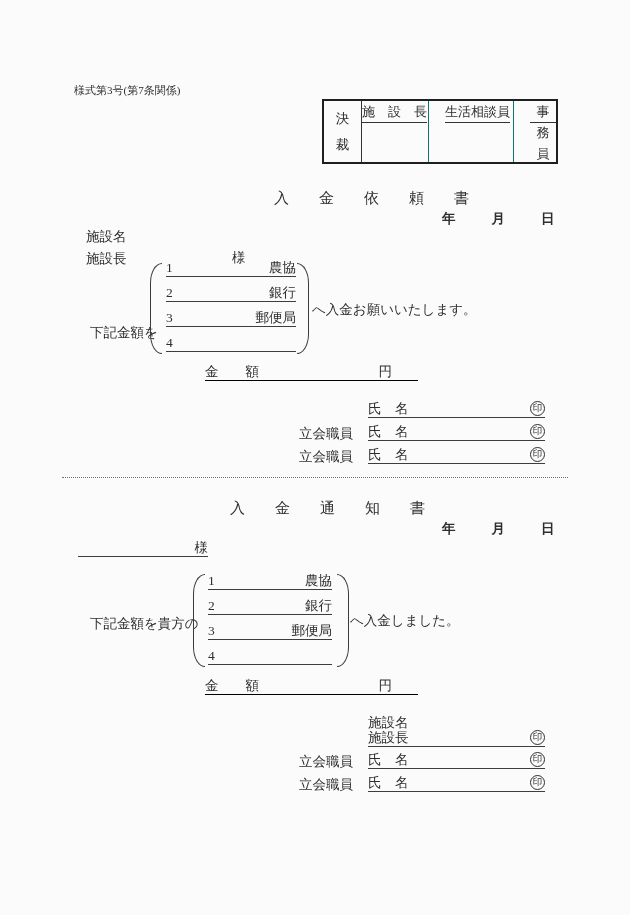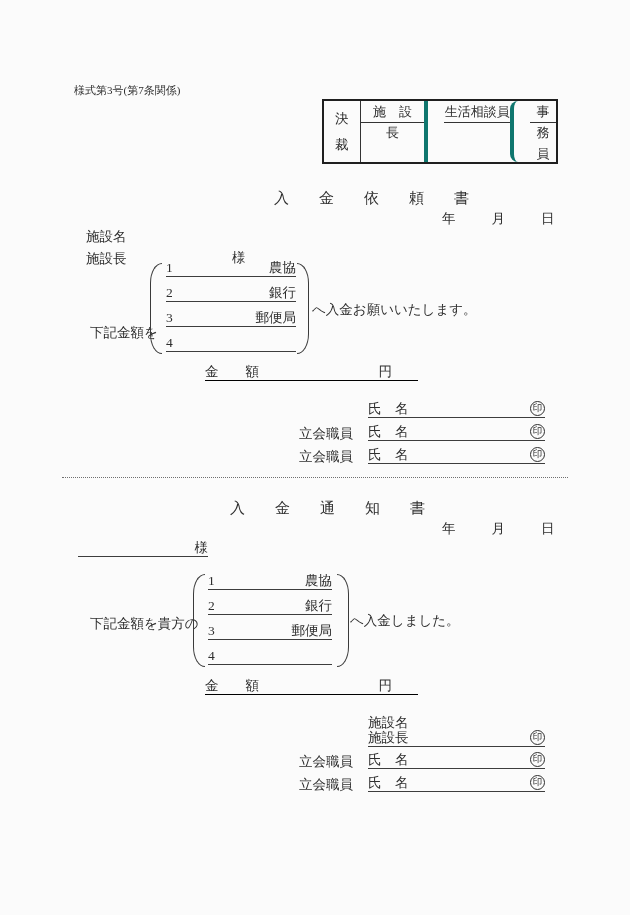--- a/index.html
+++ b/index.html
@@ -4,28 +4,28 @@
 <style>
   html,body { margin:0; padding:0; background:#e8e8e8; }
   .page {
     position:relative; width:630px; height:915px; margin:0 auto;
     background:#fbfbfb; color:#2e2e2e;
     font-family:"Liberation Serif","DejaVu Serif",serif;
     font-size:13.5px; overflow:hidden;
   }
   .abs { position:absolute; white-space:nowrap; }
   .title { font-size:15px; }
-  .date-line { letter-spacing:3px; }
+  .date-line { letter-spacing:3px;font-weight:bold; }
   
   .apv { position:absolute; left:322px; top:99px; width:236px; height:65px;
          border:2px solid #1f1f1f; box-sizing:border-box; display:flex; background:#fbfbfb; }
   .apv-col0 { width:37px; border-right:1px solid #333; display:flex; flex-direction:column;
               align-items:center; justify-content:center; gap:8px; }
-  .apv-col { display:flex; flex-direction:column; }
-  .apv-col + .apv-col { border-left:4px solid #0f766e;padding-left:16px; }
+  .apv-col { display:flex; flex-direction:row; }
+  .apv-col + .apv-col { border-left:1px solid #0f766e;padding-left:16px; }
   .apv-head { height:21px; line-height:21px; text-align:center; border-bottom:1px solid #333;
               font-size:13px; }
   .apv-body { flex:1; }
   
   .paren { position:absolute; width:12px; box-sizing:border-box; }
   .paren-l { border:1.4px solid #3a3a3a; border-right:none;
              border-top-left-radius:12px 20px; border-bottom-left-radius:12px 20px; }
   .paren-r { border:1.4px solid #3a3a3a; border-left:none;
              border-top-right-radius:12px 20px; border-bottom-right-radius:12px 20px; }
   
@@ -60,21 +60,21 @@
       <span>裁</span>
     </div>
     <div class="apv-col" style="width:66px;">
       <div class="apv-head">施　設　長</div>
       <div class="apv-body"></div>
     </div>
     <div class="apv-col" style="width:68px;">
       <div class="apv-head">生活相談員</div>
       <div class="apv-body"></div>
     </div>
-    <div class="apv-col" style="flex:1;border-radius:8px;">
+    <div class="apv-col" style="flex:1;">
       <div class="apv-head">事　務　員</div>
       <div class="apv-body"></div>
     </div>
   </div>
 
   <div class="abs title" style="left:242px; top:189px;margin-left:32px;">入　　金　　依　　頼　　書</div>
   <div class="abs date-line" style="left:442px; top:210px;">年　　月　　日</div>
 
   <div class="abs" style="left:86px; top:228px;">施設名</div>
   <div class="abs" style="left:86px; top:250px;">施設長</div>

